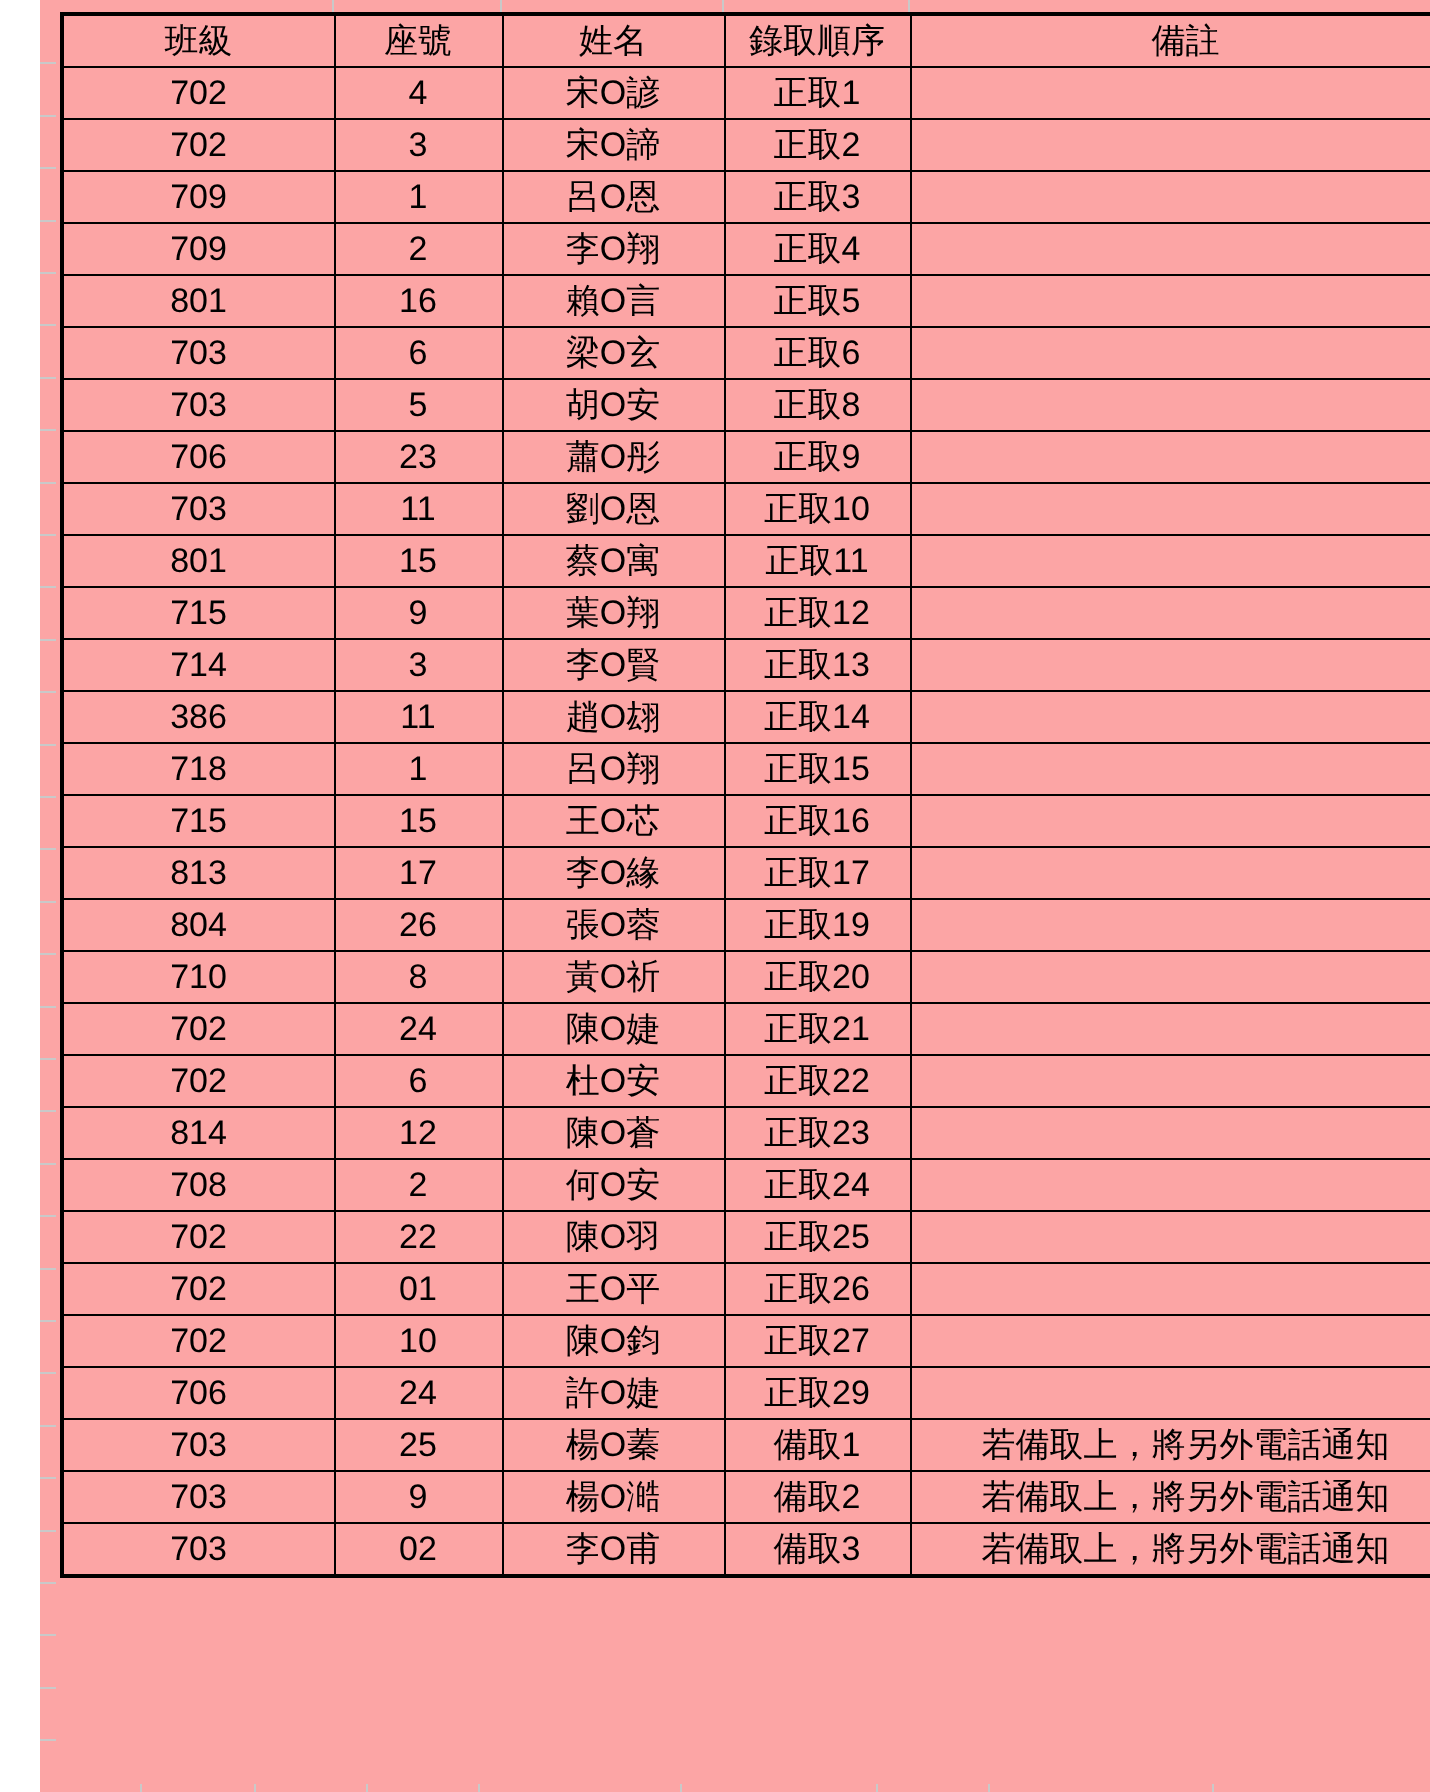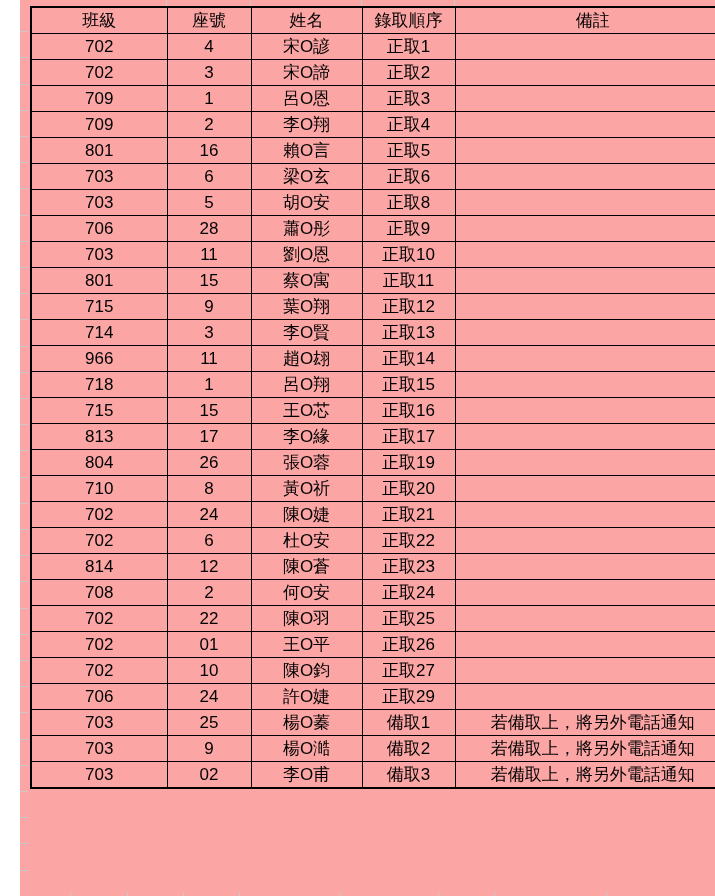--- a/index.html
+++ b/index.html
@@ -150,21 +150,21 @@
         </tr>
         <tr>
           <td>703</td>
           <td>5</td>
           <td>胡O安</td>
           <td>正取8</td>
           <td></td>
         </tr>
         <tr>
           <td>706</td>
-          <td>28</td>
+          <td>23</td>
           <td>蕭O彤</td>
           <td>正取9</td>
           <td></td>
         </tr>
         <tr>
           <td>703</td>
           <td>11</td>
           <td>劉O恩</td>
           <td>正取10</td>
           <td></td>
@@ -184,21 +184,21 @@
           <td></td>
         </tr>
         <tr>
           <td>714</td>
           <td>3</td>
           <td>李O賢</td>
           <td>正取13</td>
           <td></td>
         </tr>
         <tr>
-          <td>966</td>
+          <td>386</td>
           <td>11</td>
           <td>趙O翃</td>
           <td>正取14</td>
           <td></td>
         </tr>
         <tr>
           <td>718</td>
           <td>1</td>
           <td>呂O翔</td>
           <td>正取15</td>

